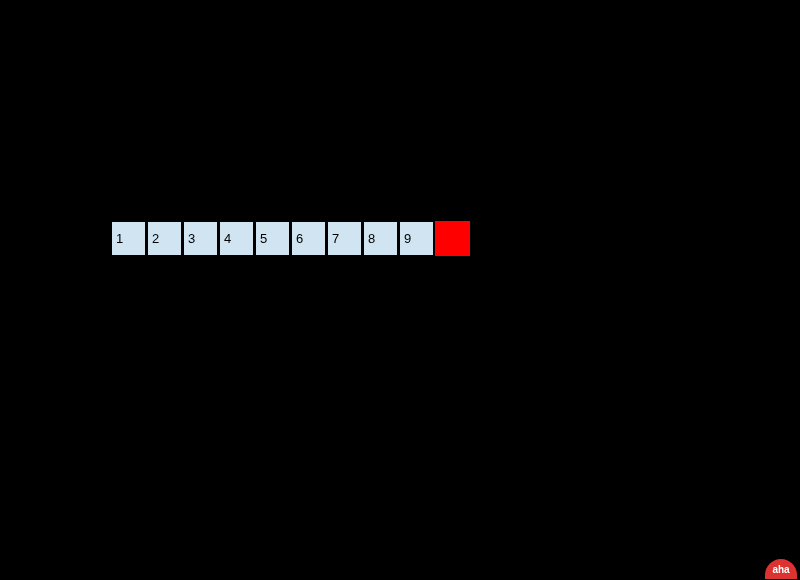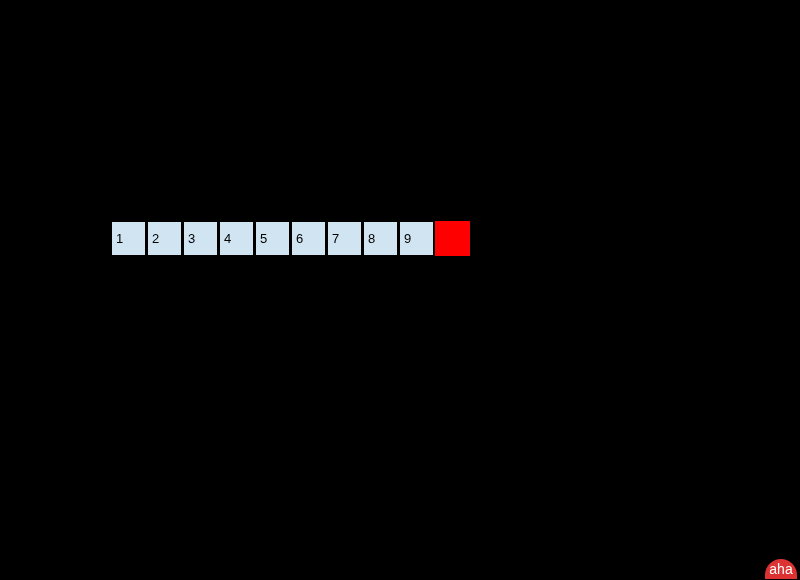--- a/index.html
+++ b/index.html
@@ -42,23 +42,23 @@
       position: absolute;
       bottom: 1px;
       right: 3px;
       width: 32px;
       height: 20px;
       background: #dc3232;
       border-radius: 50% 50% 0 0 / 80% 80% 0 0;
       display: flex;
       align-items: center;
       justify-content: center;
-      font-size: 14px;
+      font-size: 10px;
       color: #fff;
-      font-weight: normal;
+      font-weight: bold;
       overflow: hidden;
     }
   </style>
 </head>
 <body>
 
 <div class="array-container">
   <div class="cell">1</div>
   <div class="cell">2</div>
   <div class="cell">3</div>

